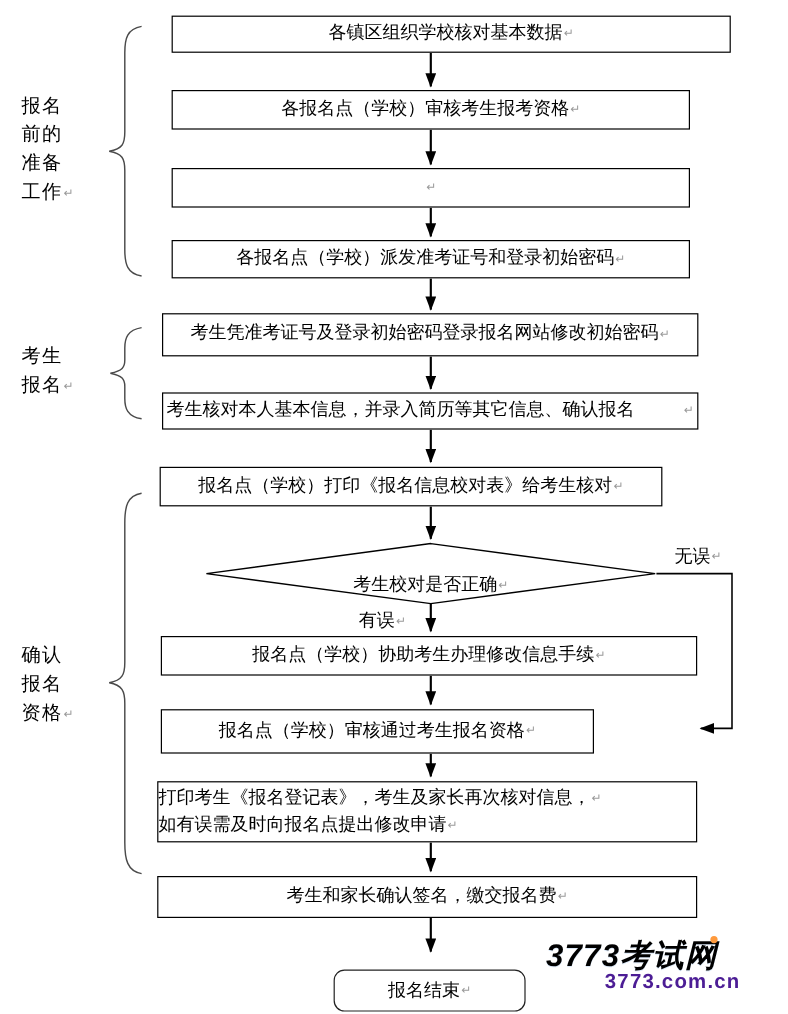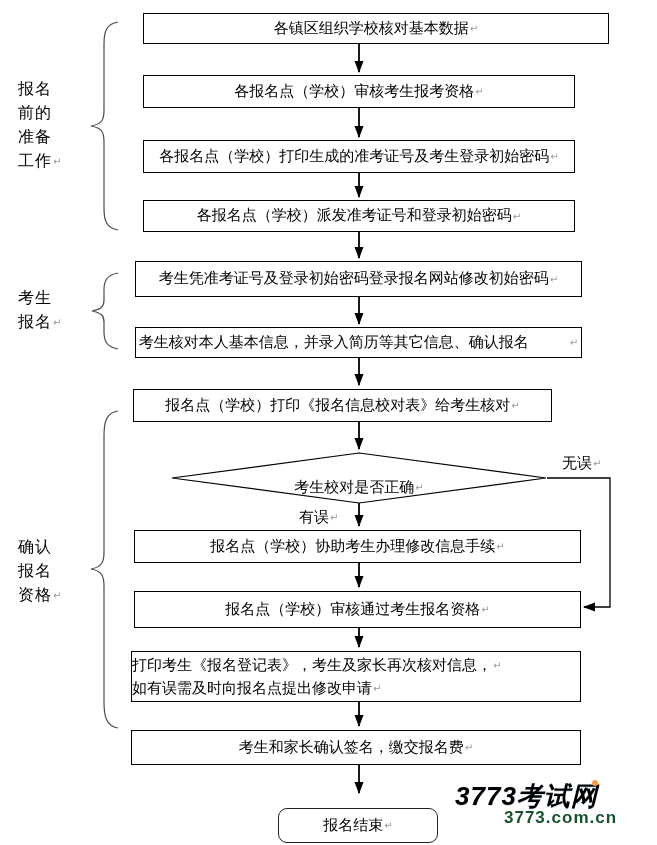--- a/index.html
+++ b/index.html
@@ -88,21 +88,21 @@
     width:6px;height:6px;
     border-radius:50%;
     background:#ff9a3d;
   }
   .wm-url{
     position:absolute;
     left:504px;top:808px;
     font-size:17px;
     font-weight:bold;
     letter-spacing:1px;
-    color:#14532d;
+    color:#4c1d95;
     font-family:"Liberation Sans","DejaVu Sans",sans-serif;
   }
 </style>
 </head>
 <body>
 
 <div class="canvas">
 
   <svg class="layer" width="657" height="845" viewBox="0 0 657 845">
     <defs>
@@ -155,21 +155,20 @@
 
   <div class="node" style="left:143px;top:13px;width:466px;height:31px;">
     <span>各镇区组织学校核对基本数据</span>
       <span class="pmark">↵</span>
   </div>
   <div class="node" style="left:143px;top:75px;width:432px;height:33px;">
     <span>各报名点（学校）审核考生报考资格</span>
       <span class="pmark">↵</span>
   </div>
   <div class="node" style="left:143px;top:140px;width:432px;height:33px;">
-    <span>各报名点（学校）打印生成的准考证号及考生登录初始密码</span>
       <span class="pmark">↵</span>
   </div>
   <div class="node" style="left:143px;top:200px;width:432px;height:32px;">
     <span>各报名点（学校）派发准考证号和登录初始密码</span>
       <span class="pmark">↵</span>
   </div>
   <div class="node" style="left:135px;top:261px;width:447px;height:36px;">
     <span>考生凭准考证号及登录初始密码登录报名网站修改初始密码</span>
       <span class="pmark">↵</span>
   </div>
@@ -190,21 +189,21 @@
     <span>无误</span><span class="pmark">↵</span>
   </div>
   <div class="branch" style="left:299px;top:508px;">
     <span>有误</span><span class="pmark">↵</span>
   </div>
 
   <div class="node" style="left:134px;top:530px;width:447px;height:33px;">
     <span>报名点（学校）协助考生办理修改信息手续</span>
       <span class="pmark">↵</span>
   </div>
-  <div class="node" style="left:134px;top:591px;width:447px;height:37px;">
+  <div class="node" style="left:134px;top:591px;width:361px;height:37px;">
     <span>报名点（学校）审核通过考生报名资格</span>
       <span class="pmark">↵</span>
   </div>
   <div class="node2" style="left:131px;top:651px;width:450px;height:51px;">
     <div><span>打印考生《报名登记表》，考生及家长再次核对信息，</span><span class="pmark">↵</span></div>
     <div><span>如有误需及时向报名点提出修改申请</span><span class="pmark">↵</span></div>
   </div>
   <div class="node" style="left:131px;top:730px;width:450px;height:35px;">
     <span>考生和家长确认签名，缴交报名费</span>
       <span class="pmark">↵</span>

